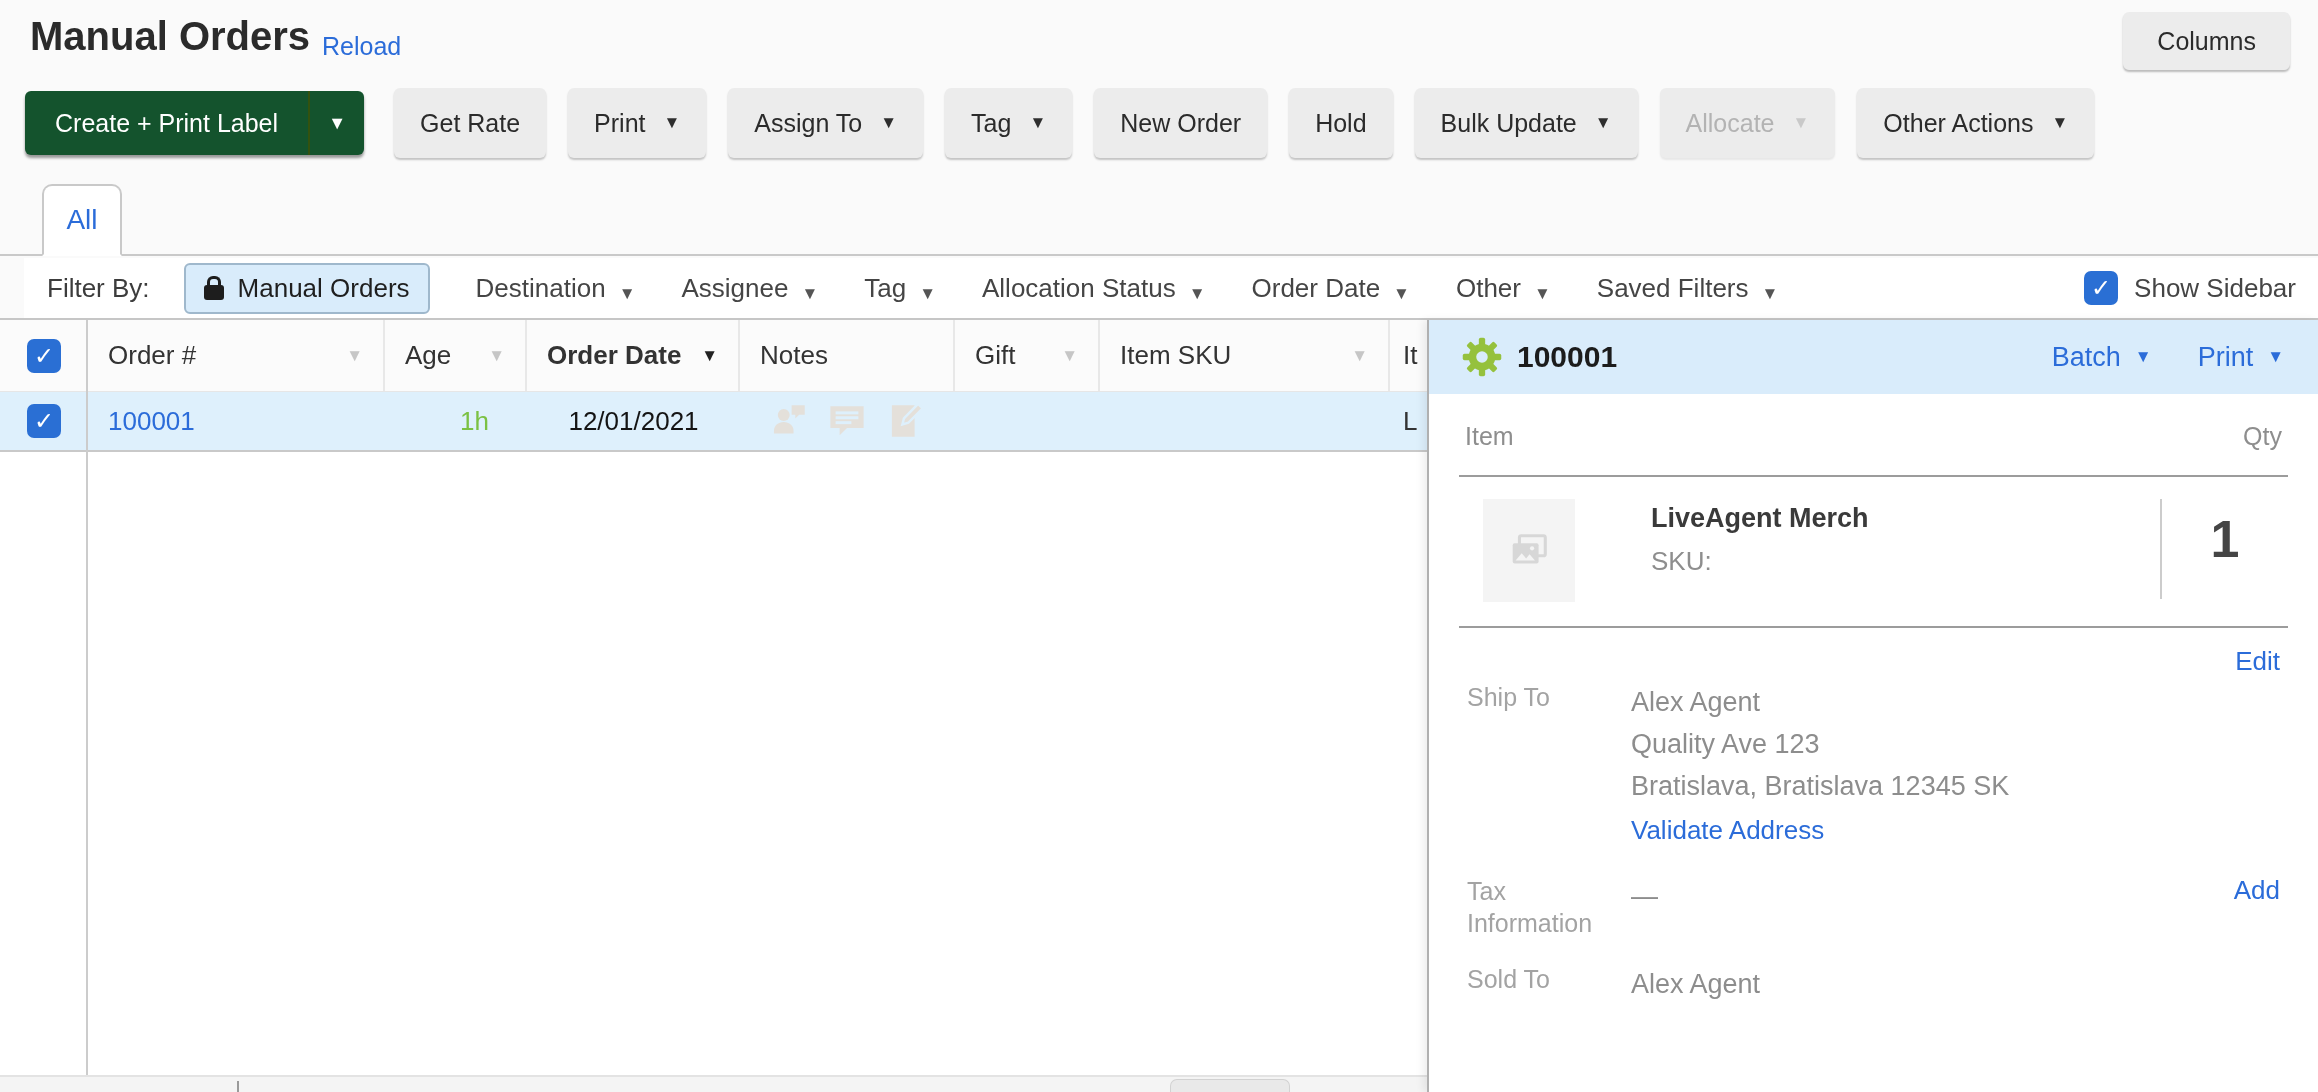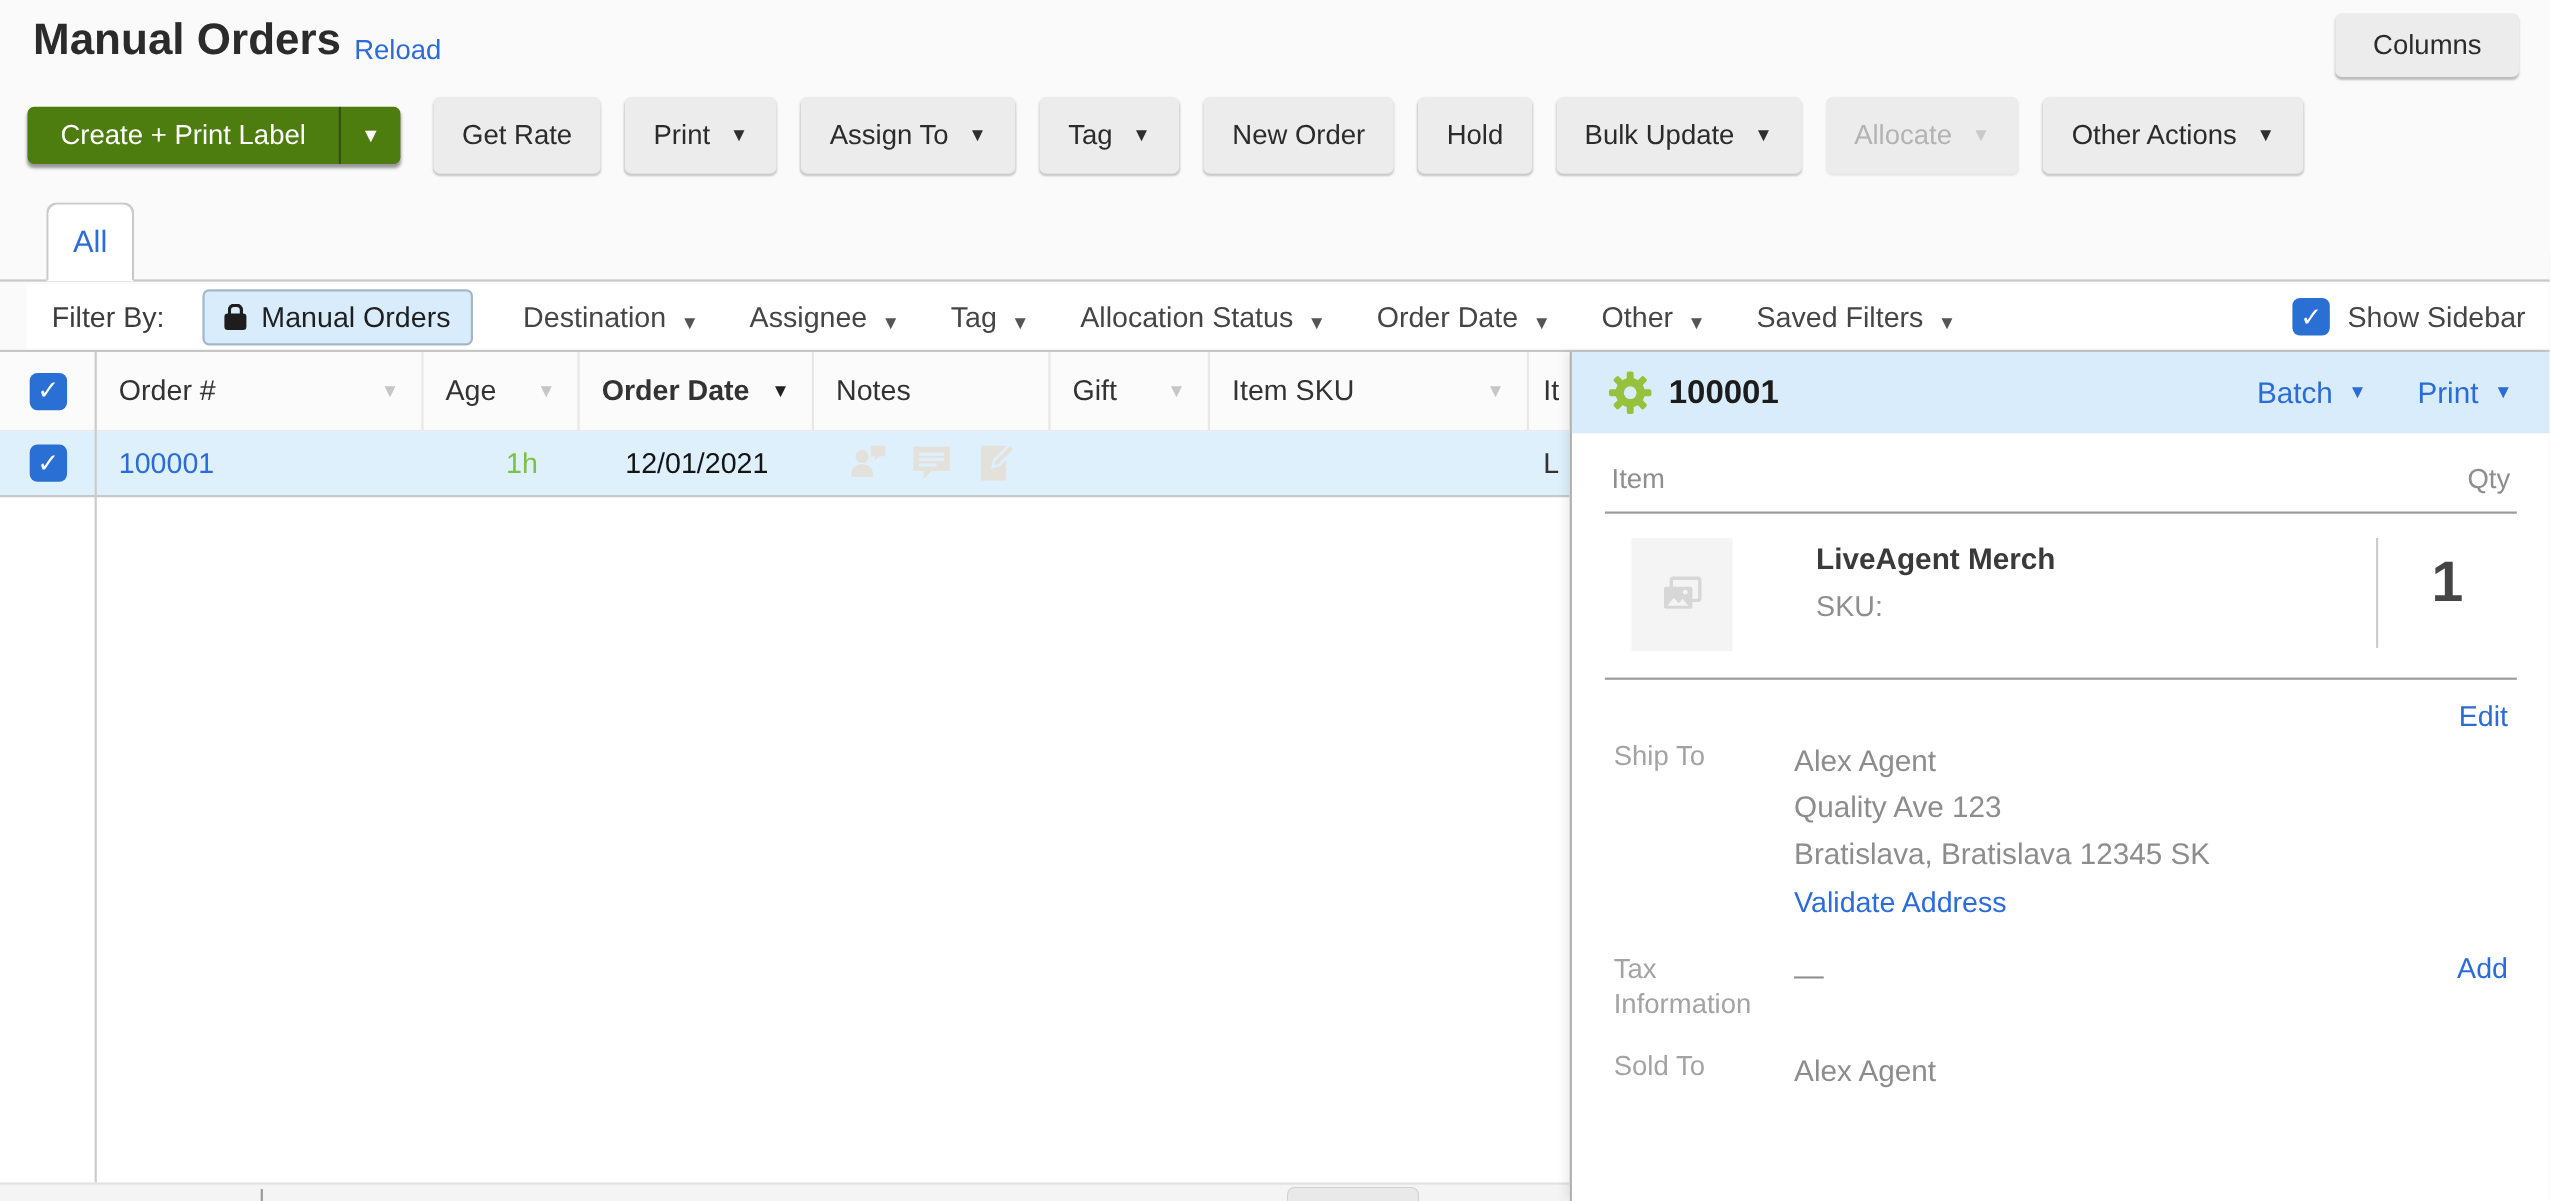--- a/index.html
+++ b/index.html
@@ -21,22 +21,22 @@
   .toolbar { position:absolute; top:88px; left:25px; right:25px; display:flex; align-items:center; }
   .tb-btn {
     height:70px; padding:0 26px; margin-right:22px; border:none; border-radius:6px;
     background:#ececec; color:#2b2b2b; font-size:25px; font-family:inherit;
     box-shadow:0 2px 2px rgba(0,0,0,.22); display:flex; align-items:center; gap:18px; white-space:nowrap;
   }
   .tb-btn .caret { font-size:17px; color:#2e2e2e; }
   .tb-btn.disabled { color:#b3b3b3; box-shadow:0 2px 2px rgba(0,0,0,.08); }
   .tb-btn.disabled .caret { color:#c9c9c9; }
   .tb-primary {
-    height:52px; margin-right:30px; border:none; border-radius:6px; overflow:hidden;
-    background:#4d7c0f; color:#fff; font-size:25px; font-family:inherit; display:flex; align-items:stretch;
+    height:64px; margin-right:30px; border:none; border-radius:6px; overflow:hidden;
+    background:#14532d; color:#fff; font-size:25px; font-family:inherit; display:flex; align-items:stretch;
     padding:0; box-shadow:0 3px 3px rgba(0,0,0,.4);
   }
   .tb-primary .label-part { display:flex; align-items:center; padding:0 30px; }
   .tb-primary .caret-part { width:56px; display:flex; align-items:center; justify-content:center; border-left:2px solid #33520f; }
   .tb-primary .caret { font-size:18px; color:#fff; }
   
   .tab-row { position:absolute; top:160px; left:0; right:0; height:96px; border-bottom:2px solid #c9c9c9; }
   .tab {
     position:absolute; left:42px; bottom:-2px; width:80px; height:72px; background:#fff;
     border:2px solid #c9c9c9; border-bottom:2px solid #fff; border-radius:10px 10px 0 0;
@@ -101,21 +101,21 @@
   .sidebar {
     position:absolute; left:1427px; right:0; top:320px; bottom:0; background:#fff;
     border-left:2px solid #b0b0b0; box-shadow:-4px 0 8px rgba(0,0,0,.07);
   }
   .sb-header { height:74px; background:#d9ecfb; display:flex; align-items:center; padding:0 34px 0 32px; }
   .sb-order { margin-left:14px; font-size:30px; font-weight:700; color:#1c1c1c; }
   .sb-menus { margin-left:auto; display:flex; }
   .sb-menu { color:#2b6cd9; font-size:27px; display:flex; align-items:center; gap:14px; margin-left:46px; cursor:pointer; }
   .sb-menu .caret { font-size:17px; color:#2b6cd9; }
   .sb-body { padding:0 30px; }
-  .items-head { display:flex; justify-content:space-between; padding:28px 6px 14px; color:#8e8e8e; font-size:25px; border-bottom:2px solid #9c9c9c;text-align:center; }
+  .items-head { display:flex; justify-content:space-between; padding:28px 6px 24px; color:#8e8e8e; font-size:25px; border-bottom:2px solid #9c9c9c;text-align:center; }
   .item-row { display:flex; align-items:flex-start; padding:22px 0 24px; border-bottom:2px solid #9c9c9c;gap:48px; }
   .item-thumb { width:92px; height:103px; background:#f4f4f4; display:flex; align-items:center; justify-content:center; margin-left:24px; }
   .item-info { margin-left:28px; padding-top:4px; }
   .item-name { font-size:27px; font-weight:700; color:#3a3a3a; }
   .item-sku { font-size:26px; color:#8e8e8e; margin-top:12px; }
   .qty-wrap { margin-left:auto; display:flex; }
   .qty-divider { width:2px; background:#ccc; height:100px; }
   .qty-val { width:126px; text-align:center; font-size:52px; font-weight:700; color:#454545; padding-top:10px; }
   .section-head {
     margin:22px -30px 0; border-top:2px solid #b0b0b0; border-bottom:2px solid #b0b0b0;

